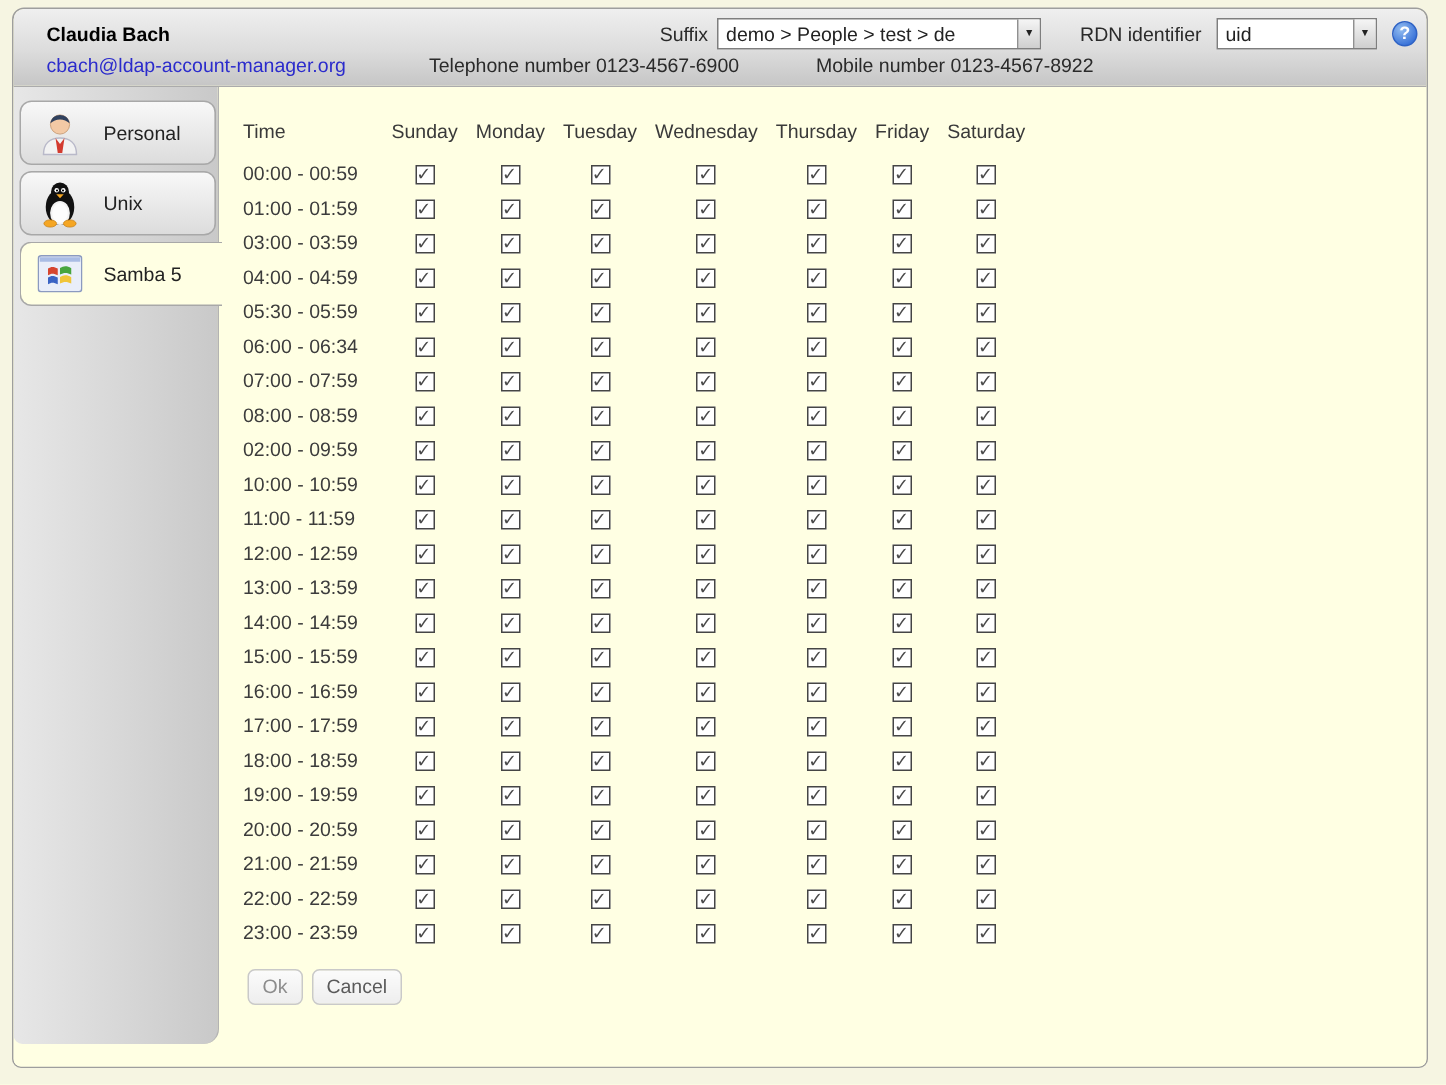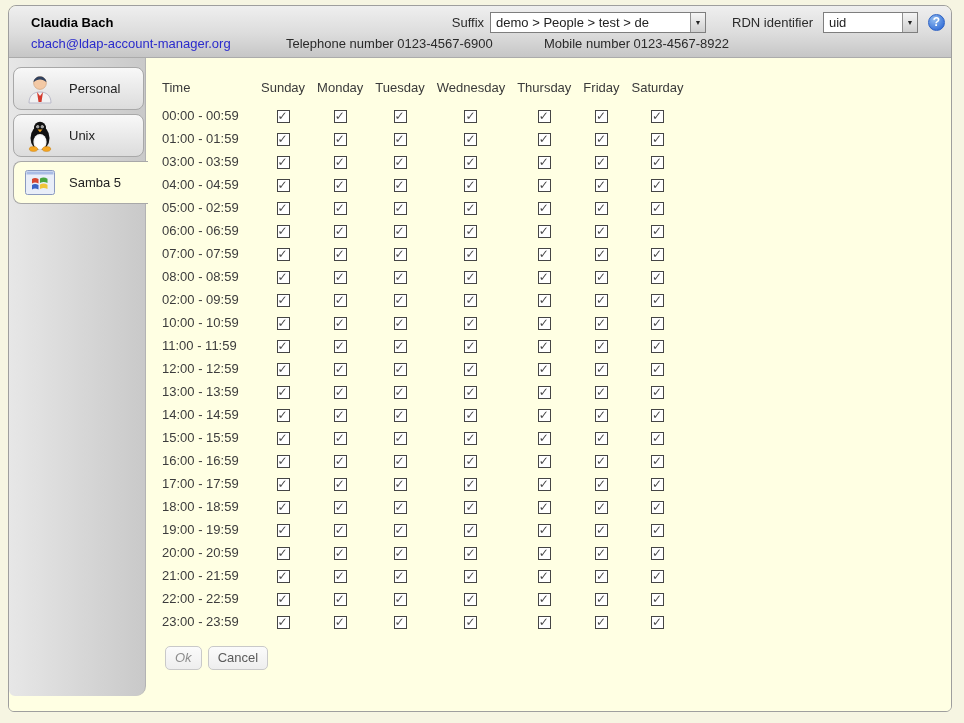--- a/index.html
+++ b/index.html
@@ -29,21 +29,21 @@
   .spacer { flex:1; }
   .fld-label { color:#2A2A2A; margin-right:6px; white-space:nowrap; }
   .selwrap { position:relative; display:inline-block; height:21px; margin-right:4px; }
   .selwrap select {
     appearance:none; -webkit-appearance:none;
     width:100%; height:21px; border:1px solid #7E7E7E; border-radius:0;
     background:#FFF; font-family:inherit; font-size:13px; color:#222;
     padding:0 18px 0 5px;
   }
   .selwrap.suffix { width:216px; }
-  .selwrap.rdn { width:95px; margin-left:4px; }
+  .selwrap.rdn { width:107px; margin-left:4px; }
   .selarrow {
     position:absolute; top:1px; right:1px; width:15px; height:19px;
     background:linear-gradient(#F5F5F5,#CFCFCF);
     border-left:1px solid #909090;
     display:flex; align-items:center; justify-content:center;
     font-size:7px; color:#222; pointer-events:none;
   }
   .gap20 { width:22px; }
   .help {
     width:17px; height:17px; border-radius:50%;
@@ -99,21 +99,21 @@
     font-size:12px; line-height:12px; color:#4A4A4A;
     font-family:"DejaVu Sans",sans-serif;
   }
   .btns { margin:13px 0 0 3px; display:flex; gap:6px; }
   .btn {
     font-family:inherit; font-size:13px;
     background:linear-gradient(#FBFBFB,#EEEEEE);
     border:1px solid #C9C9C9; border-radius:5px;
     padding:3px 9px 4px 9px; cursor:pointer;
   }
-  .btn.ok { color:#8C8C8C;font-style:italic; }
+  .btn.ok { color:#8C8C8C; }
   .btn.cancel { color:#5A5A5A; }
 </style>
 </head>
 <body>
 
 <div class="container">
 
   <div class="header">
     <div class="hrow1">
       <span class="user-name">Claudia Bach</span>
@@ -244,31 +244,31 @@
               <td class="time-c">04:00 - 04:59</td>
               <td><input type="checkbox" checked="" style=""></td>
               <td><input type="checkbox" checked="" style=""></td>
               <td><input type="checkbox" checked="" style=""></td>
               <td><input type="checkbox" checked="" style=""></td>
               <td><input type="checkbox" checked="" style=""></td>
               <td><input type="checkbox" checked="" style=""></td>
               <td><input type="checkbox" checked="" style=""></td>
             </tr>
             <tr>
-              <td class="time-c">05:00 - 02:59</td>
-              <td><input type="checkbox" checked="" style=""></td>
-              <td><input type="checkbox" checked="" style=""></td>
-              <td><input type="checkbox" checked="" style=""></td>
-              <td><input type="checkbox" checked="" style=""></td>
-              <td><input type="checkbox" checked="" style=""></td>
-              <td><input type="checkbox" checked="" style=""></td>
-              <td><input type="checkbox" checked="" style=""></td>
-            </tr>
-            <tr>
-              <td class="time-c">06:00 - 06:59</td>
+              <td class="time-c">05:30 - 05:59</td>
+              <td><input type="checkbox" checked="" style=""></td>
+              <td><input type="checkbox" checked="" style=""></td>
+              <td><input type="checkbox" checked="" style=""></td>
+              <td><input type="checkbox" checked="" style=""></td>
+              <td><input type="checkbox" checked="" style=""></td>
+              <td><input type="checkbox" checked="" style=""></td>
+              <td><input type="checkbox" checked="" style=""></td>
+            </tr>
+            <tr>
+              <td class="time-c">06:00 - 06:34</td>
               <td><input type="checkbox" checked="" style=""></td>
               <td><input type="checkbox" checked="" style=""></td>
               <td><input type="checkbox" checked="" style=""></td>
               <td><input type="checkbox" checked="" style=""></td>
               <td><input type="checkbox" checked="" style=""></td>
               <td><input type="checkbox" checked="" style=""></td>
               <td><input type="checkbox" checked="" style=""></td>
             </tr>
             <tr>
               <td class="time-c">07:00 - 07:59</td>

